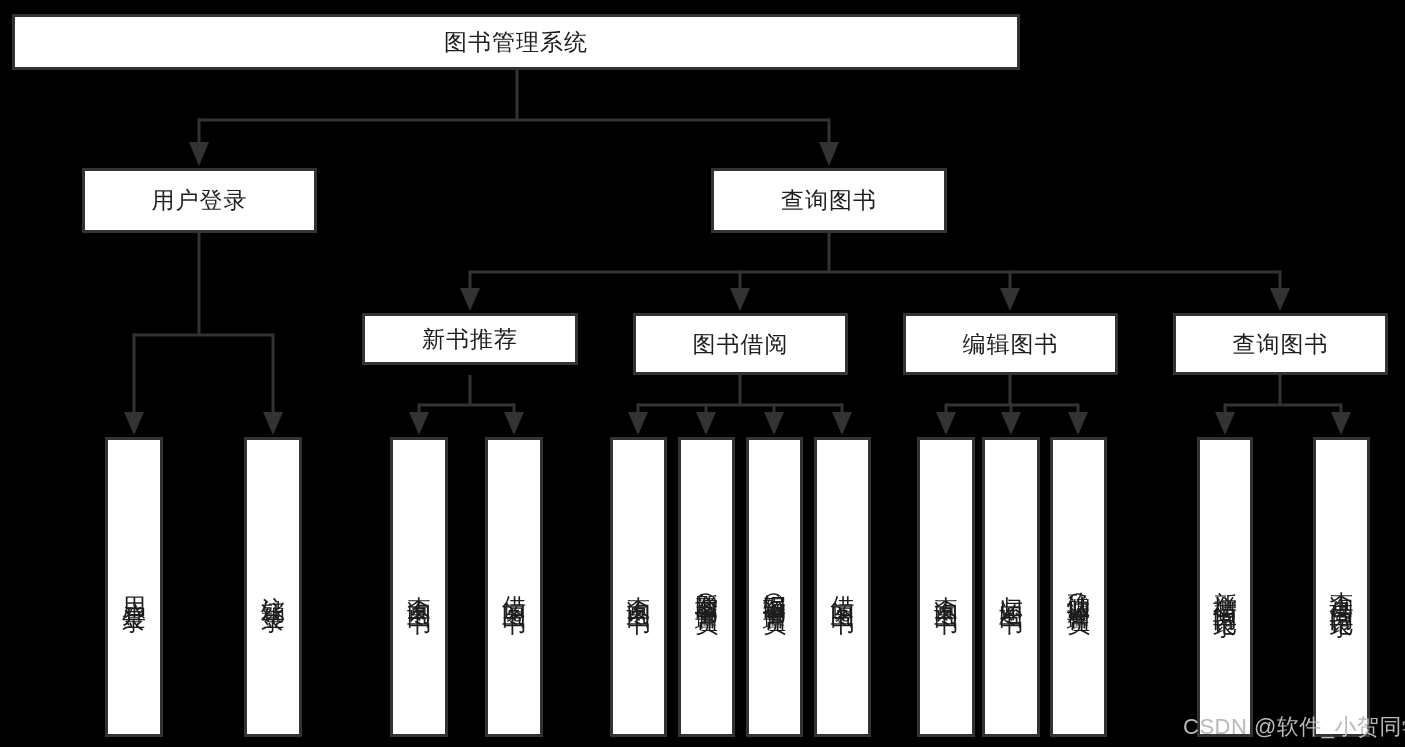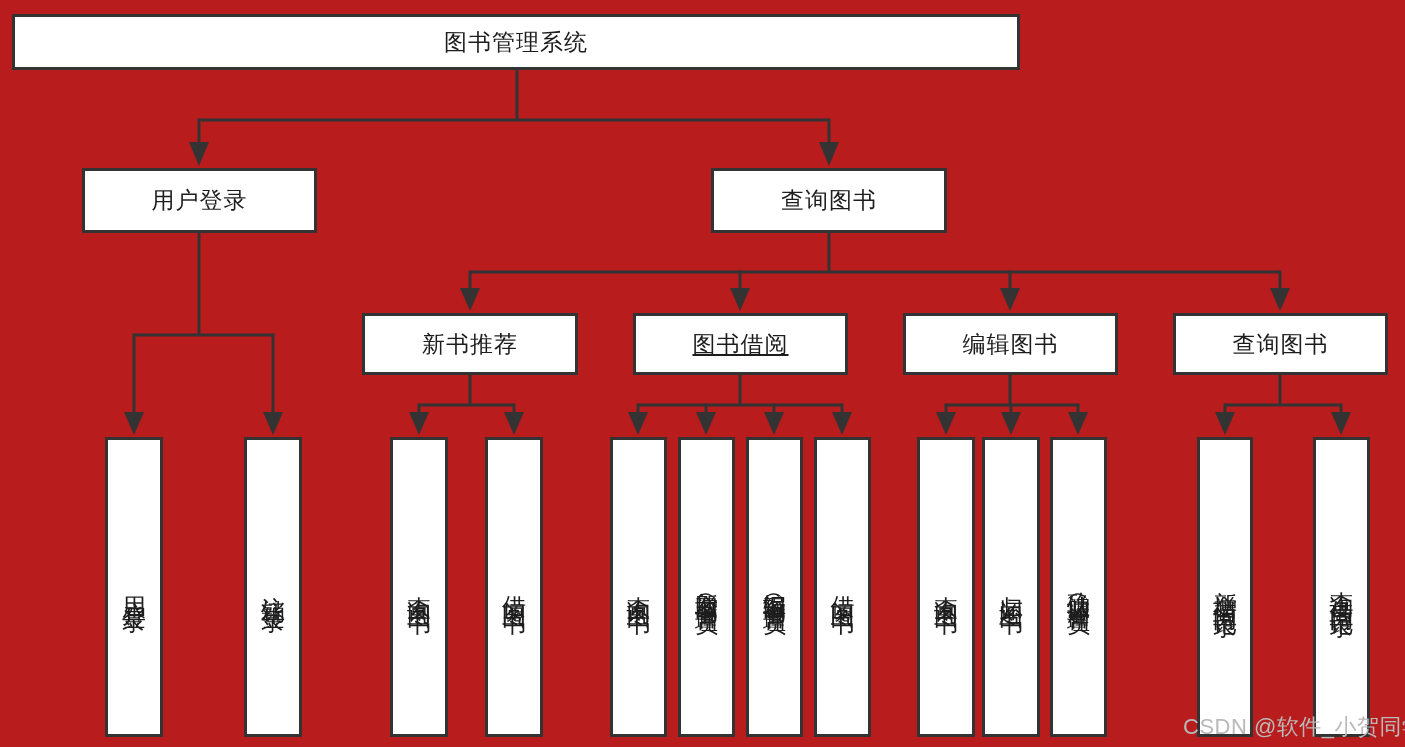--- a/index.html
+++ b/index.html
@@ -1,19 +1,19 @@
 <!DOCTYPE html>
 <html lang="zh"><head>
 <meta charset="utf-8">
 <style>
   html,body{margin:0;padding:0;background:#ffffff;}
   #canvas{
     position:relative;
     width:1405px;height:747px;
-    background:#b91c1c;
+    background:#000000;
     font-family:"Liberation Sans","DejaVu Sans",sans-serif;
     overflow:hidden;
   }
   #wires{position:absolute;left:0;top:0;z-index:1;}
   .box{
     position:absolute;
     box-sizing:border-box;
     border:3px solid #333333;
     background:#ffffff;
     display:flex;align-items:center;justify-content:center;
@@ -116,24 +116,24 @@
     <span class="h-label">图书管理系统</span>
   </div>
 
   <div class="box" style="left:82px;top:168px;width:235px;height:65px;">
     <span class="h-label">用户登录</span>
   </div>
   <div class="box" style="left:711px;top:168px;width:236px;height:65px;">
     <span class="h-label">查询图书</span>
   </div>
 
-  <div class="box" style="left:362px;top:313px;width:216px;height:62px;">
+  <div class="box" style="left:362px;top:313px;width:216px;height:52px;">
     <span class="h-label">新书推荐</span>
   </div>
-  <div class="box" style="left:633px;top:313px;width:215px;height:62px;text-decoration:underline;">
+  <div class="box" style="left:633px;top:313px;width:215px;height:62px;">
     <span class="h-label">图书借阅</span>
   </div>
   <div class="box" style="left:903px;top:313px;width:215px;height:62px;">
     <span class="h-label">编辑图书</span>
   </div>
   <div class="box" style="left:1173px;top:313px;width:215px;height:62px;">
     <span class="h-label">查询图书</span>
   </div>
 
   <div class="box leaf" style="left:105px;top:437px;width:58px;height:300px;">

